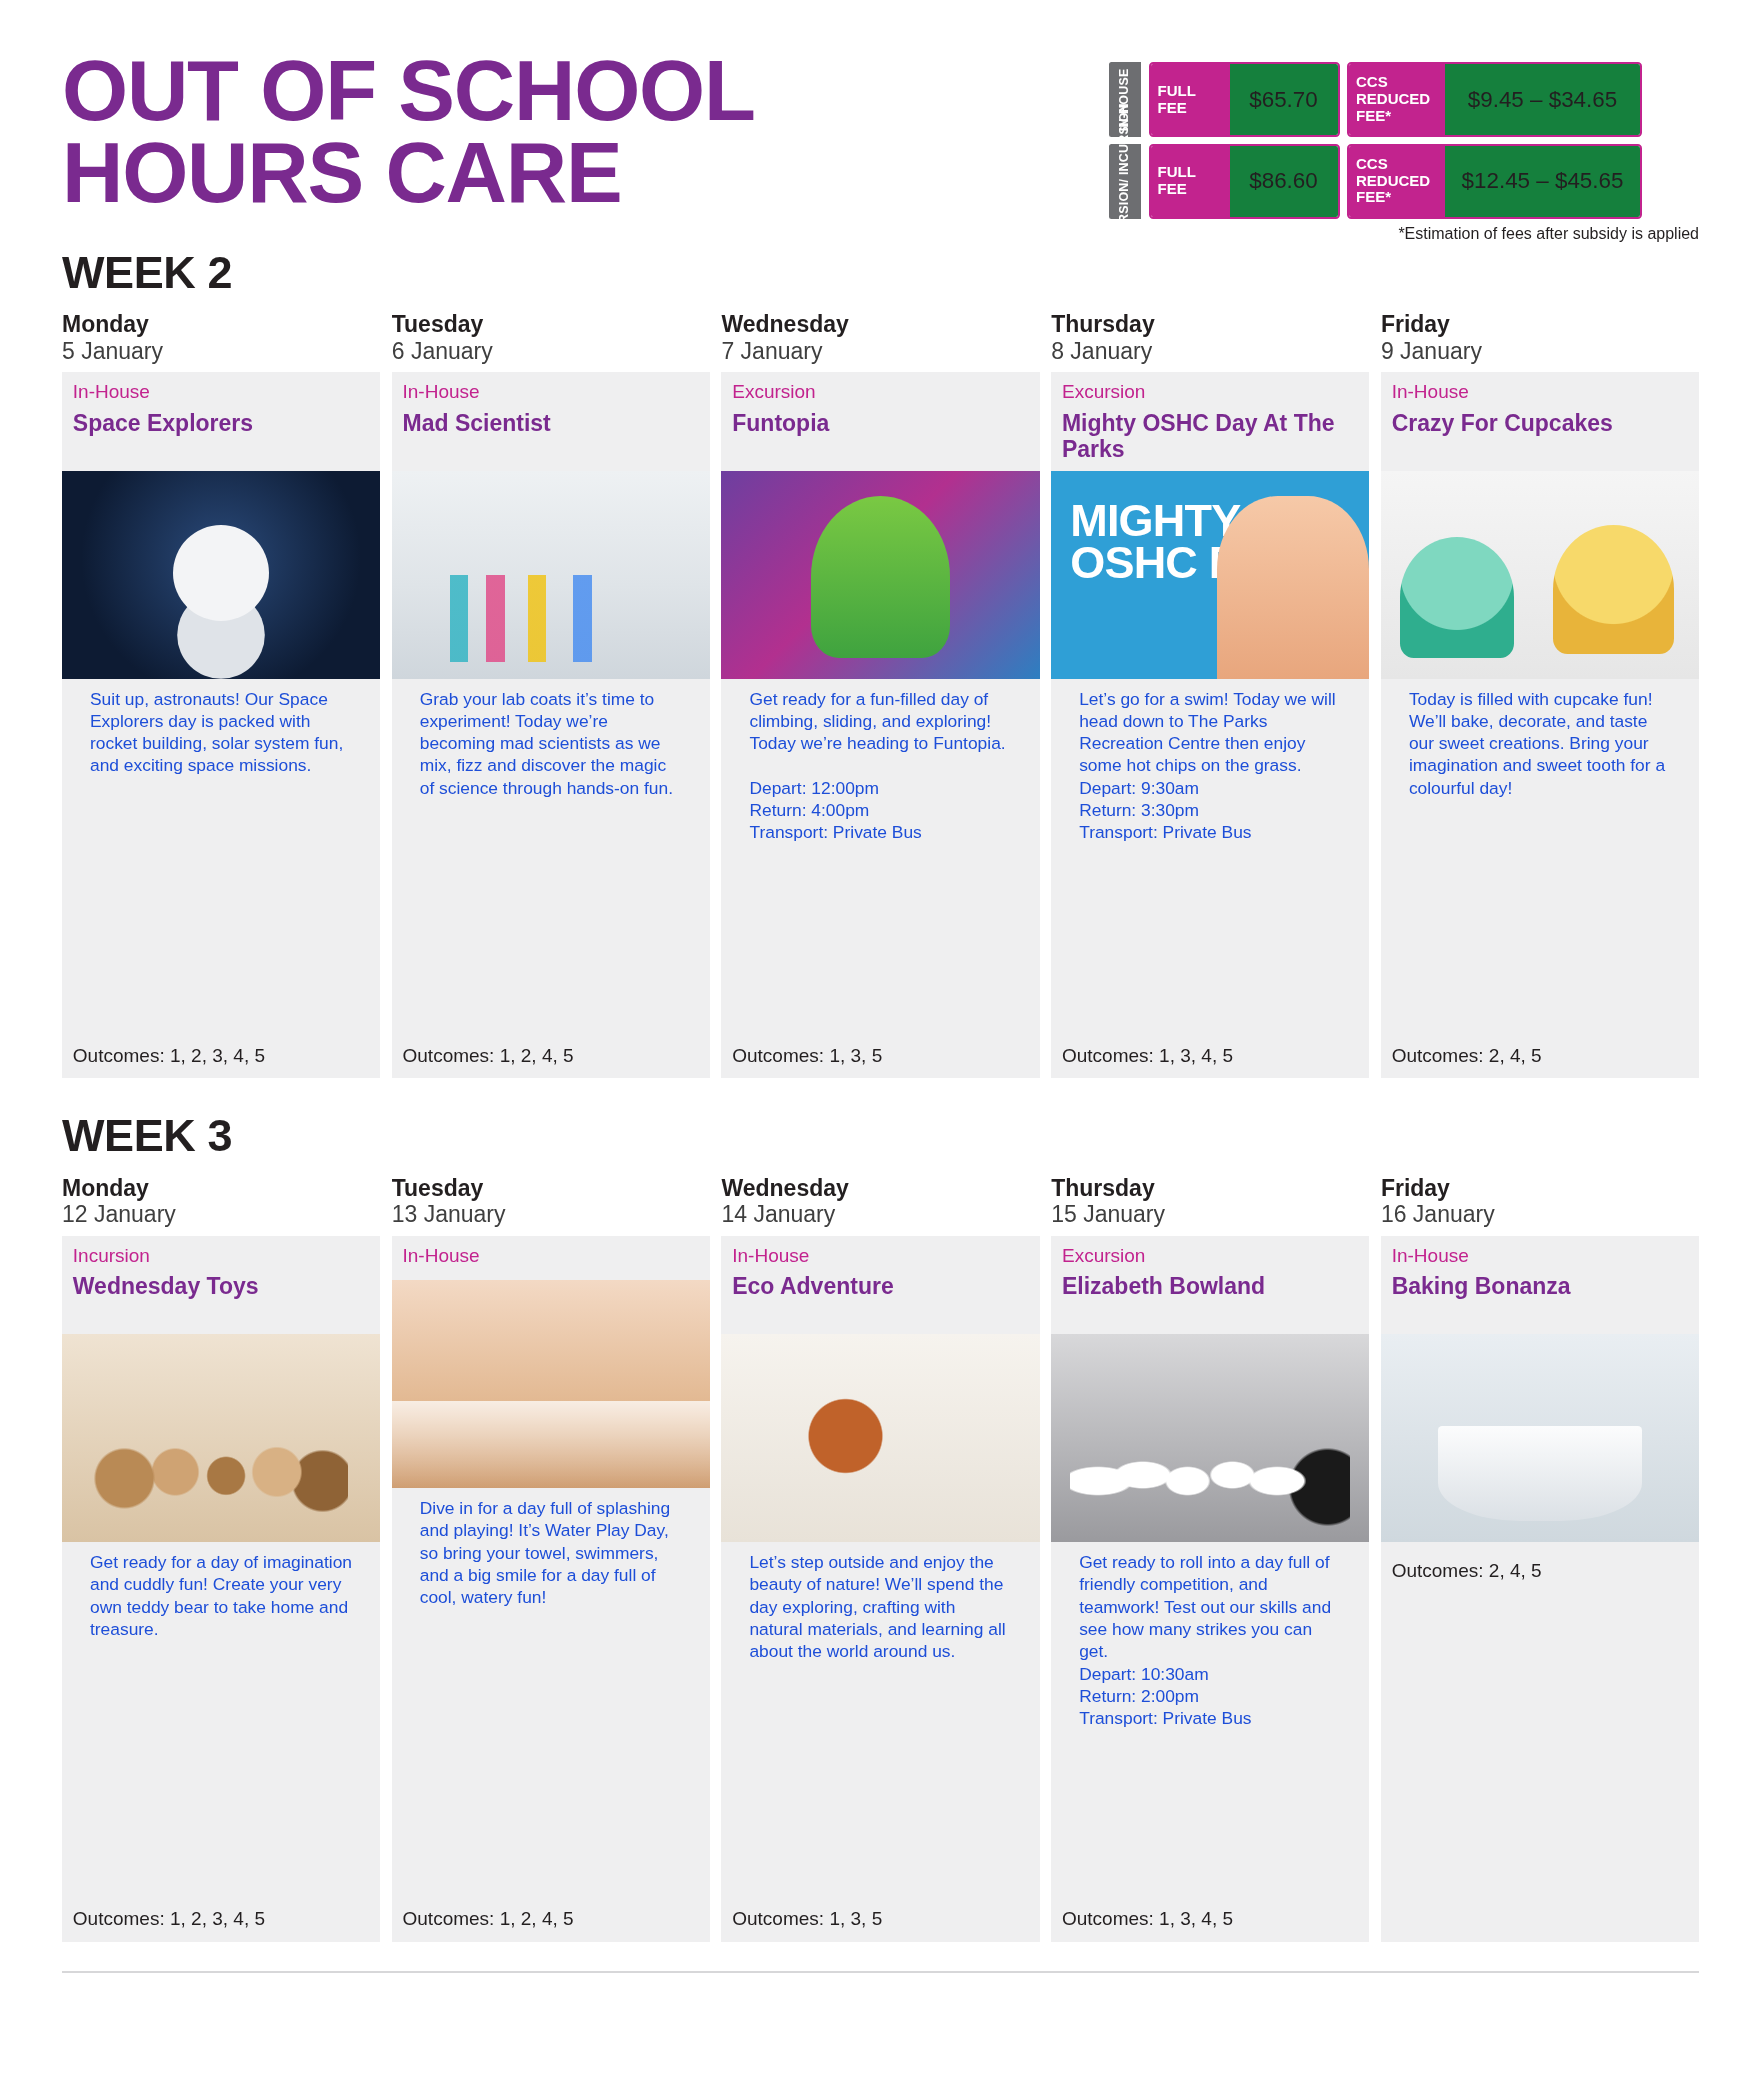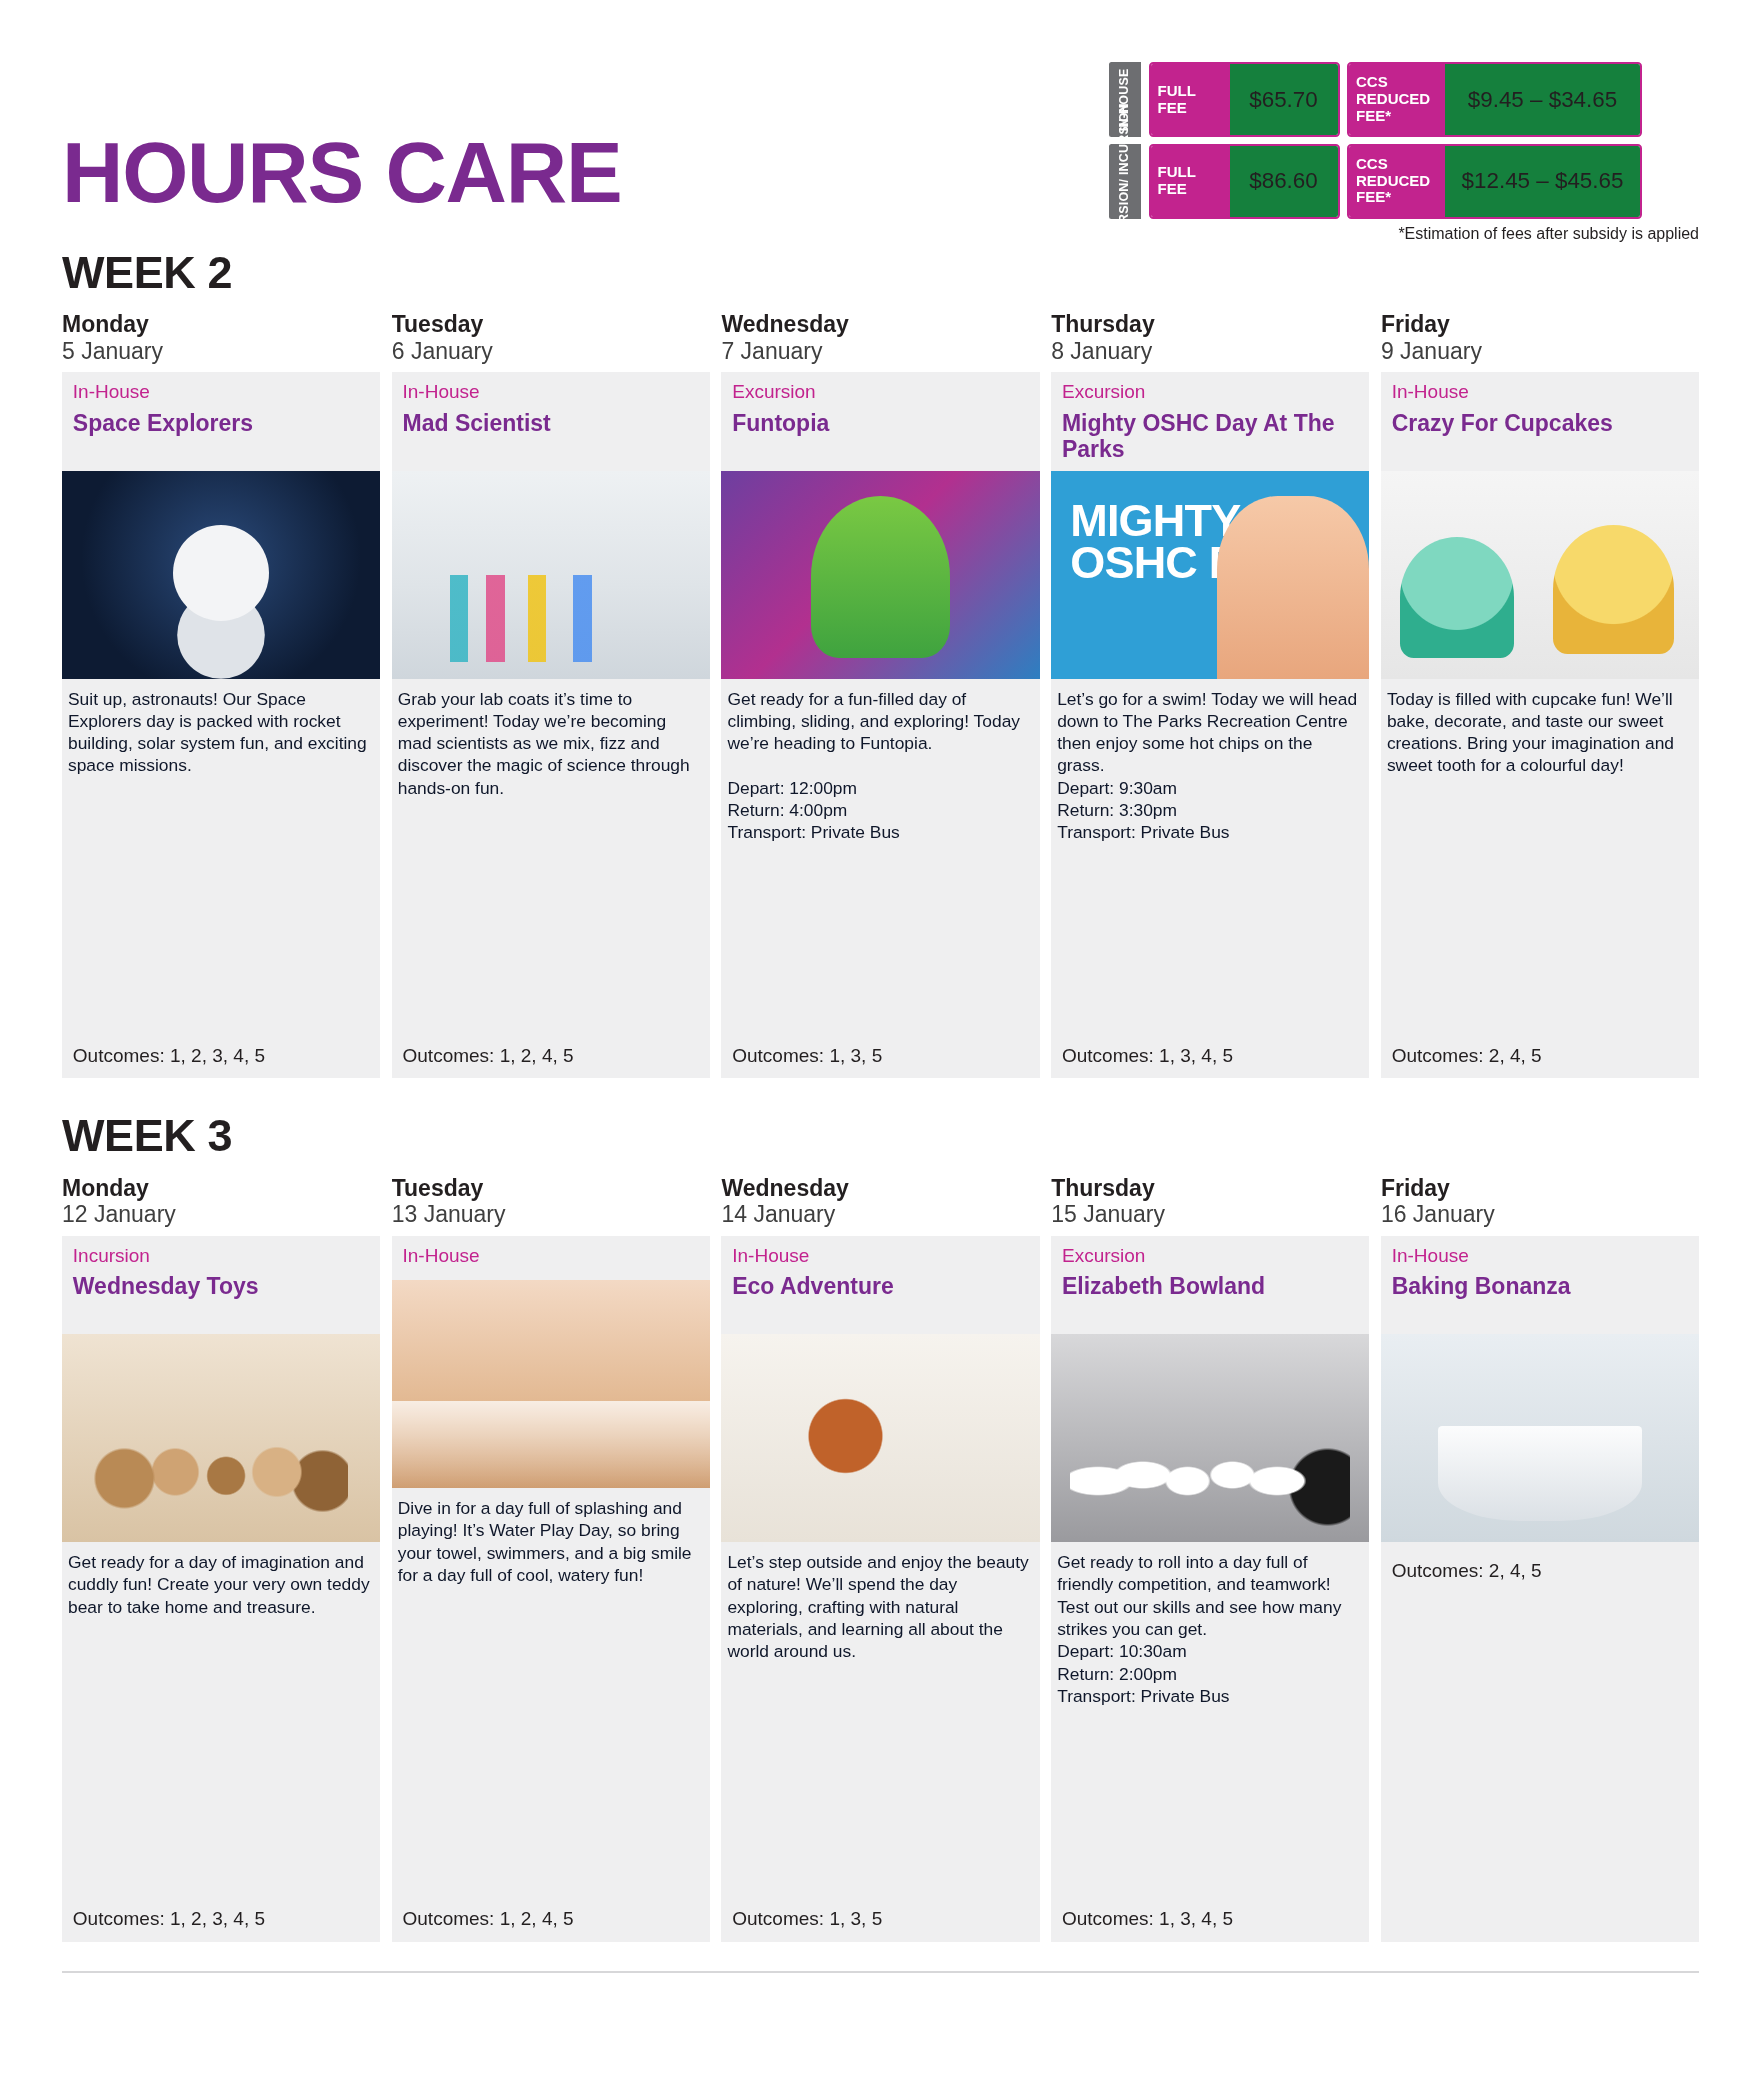--- a/index.html
+++ b/index.html
@@ -171,24 +171,24 @@
     min-height: 54px;
   }
   .card-photo {
     height: 208px;
     margin: 3.3px 0 9px 0;
     background: #cfd3d6;
     position: relative;
     overflow: hidden;
   }
   .card-body {
-    padding: 0 6px;
+    padding: 0 28px;
     font-size: 17.4px;
     line-height: 1.28;
-    color: #0f172a;
+    color: #1d4ed8;
     flex: 1;
     white-space: pre-line;
   }
   .card-outcomes {
     padding: 9px 10.8px 11.6px 10.8px;
     font-size: 19px;
     color: #231f20;
   }
 
   
@@ -287,21 +287,21 @@
   }
 </style>
 </head>
 <body>
 
 <div class="page">
 
   <div class="header">
     <div class="title-block">
       <h1 class="main-title">
-        <br>
+        <span>OUT OF SCHOOL</span><br>
         <span>HOURS CARE</span>
       </h1>
     </div>
 
     <div class="fees">
       <div class="fee-row">
         <div class="fee-tag">
             <span>IN-HOUSE</span>
           </div>
         <div class="fee-box">

